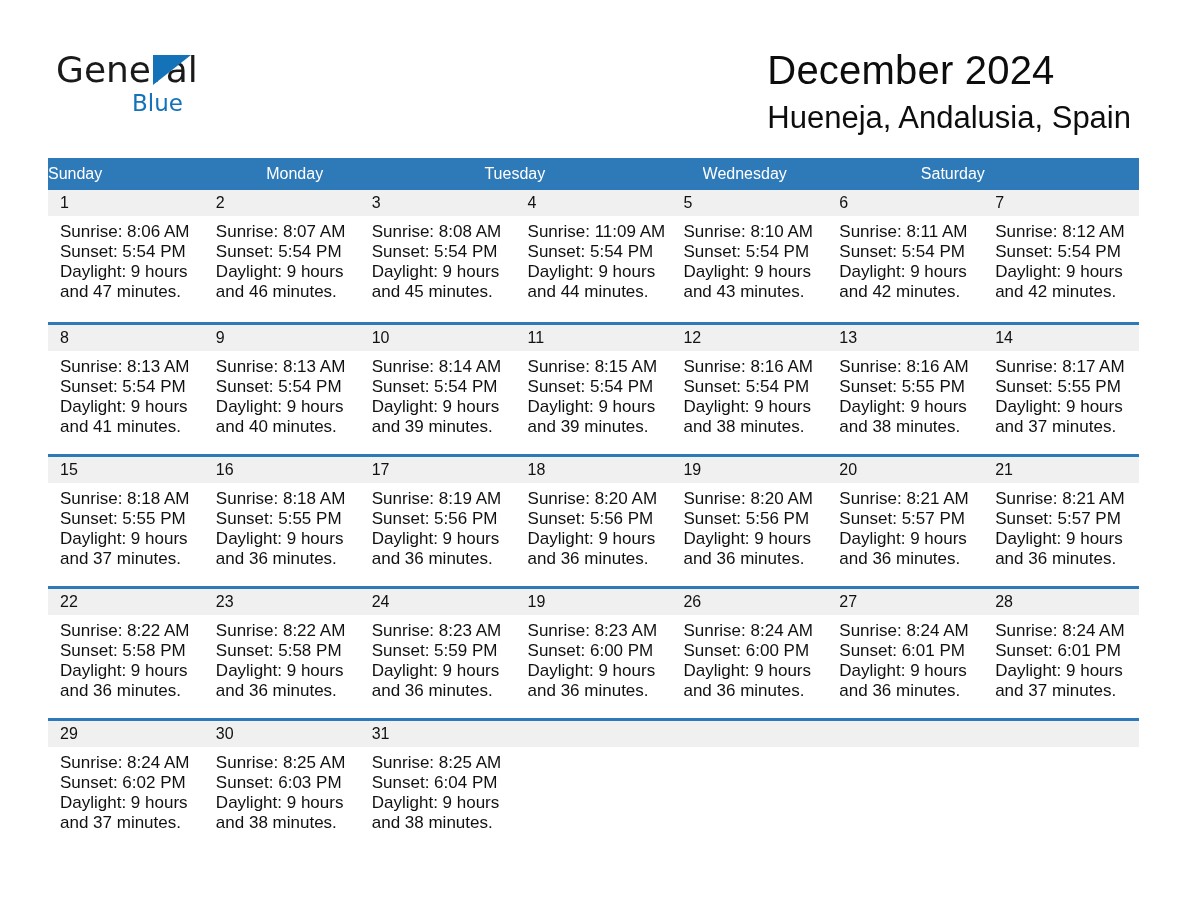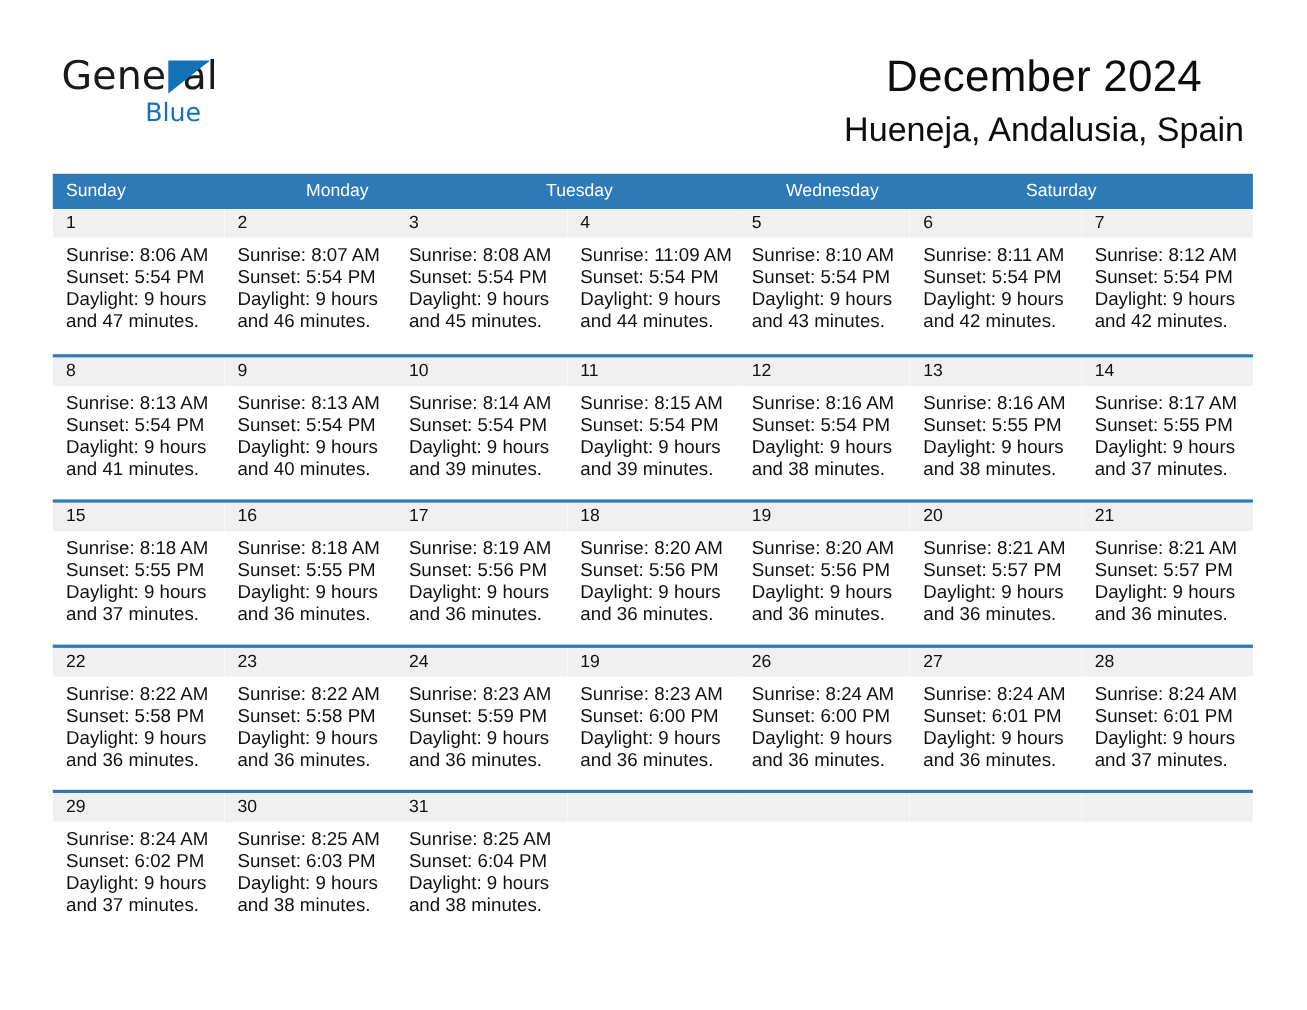--- a/index.html
+++ b/index.html
@@ -66,21 +66,21 @@
     font-family: "DejaVu Sans", sans-serif;
     font-weight: 400;
     line-height: 40px;
     white-space: nowrap;
   }
 
   .title-block {
     position: absolute;
     right: 57px;
     top: 45px;
-    text-align: center;
+    text-align: left;
   }
   .month-title {
     font-size: 40px;
     font-weight: 400;
     line-height: 50px;
     color: #0d0d0d;
     letter-spacing: 0.2px;
     white-space: nowrap;
   }
   .location-subtitle {
@@ -103,21 +103,20 @@
   .weekday-row {
     display: flex;
     background: #2e7ab8;
     height: 32px;
   }
   .weekday-cell {
     flex: 1 1 0;
     color: #ffffff;
     font-size: 16px;
     line-height: 32px;
-    padding-left: 12px;
     box-sizing: border-box;
     white-space: nowrap;
     overflow: hidden;
   }
 
   .week-row {
     display: flex;
     border-top: 3px solid #2e7ab8;
     height: 132px;
     box-sizing: border-box;

